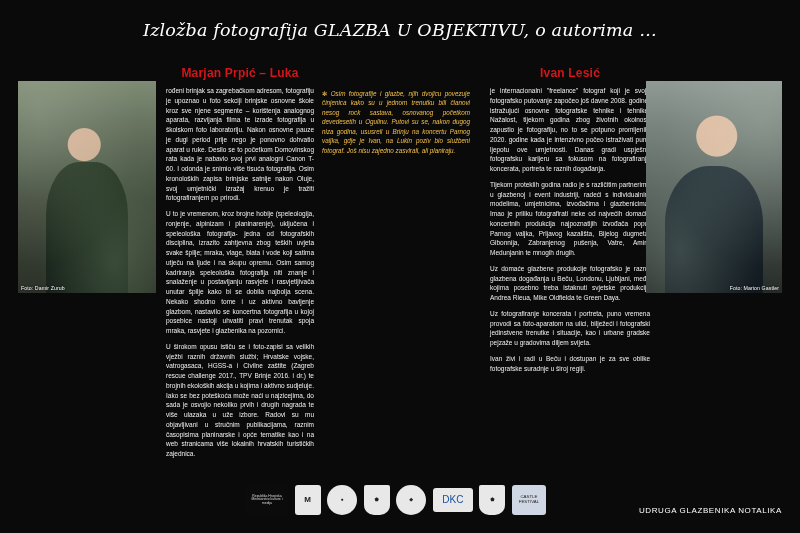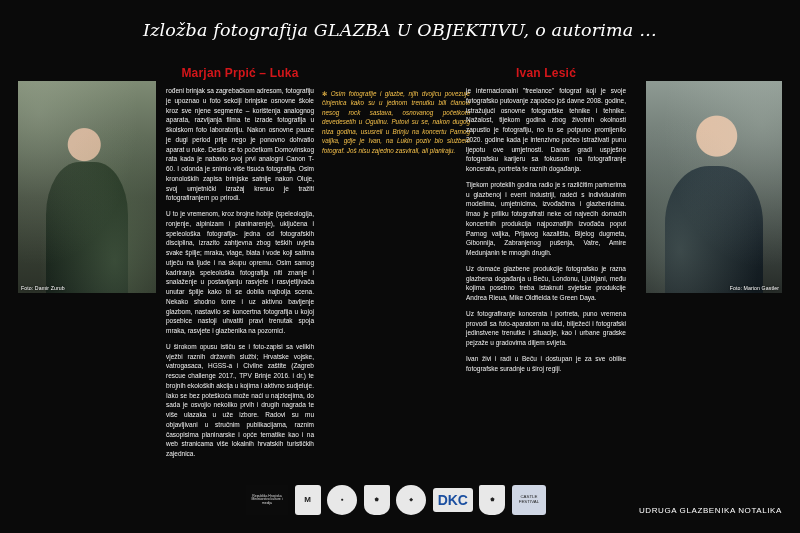--- a/index.html
+++ b/index.html
@@ -35,21 +35,21 @@
   }
 
   
   .col {
     position: absolute;
     top: 66px;
   }
   .col-1 { left: 18px;  width: 138px; }
   .col-2 { left: 166px; width: 148px; }
   .col-3 { left: 322px; width: 148px; }
-  .col-4 { left: 466px; width: 160px; }
+  .col-4 { left: 490px; width: 160px; }
   .col-5 { left: 646px; width: 136px; }
 
   .person-name {
     color: #d4161a;
     font-size: 12px;
     font-weight: bold;
     text-align: center;
     margin-bottom: 6px;
     letter-spacing: 0.2px;
   }
@@ -171,21 +171,21 @@
     color: #222;
     box-sizing: border-box;
     padding: 1px;
     overflow: hidden;
   }
   .logo-0 { width: 42px; height: 30px; background: #0b0b0b; color: #dcdcdc; font-size: 3.4px; }
   .logo-1 { width: 26px; height: 30px; border-radius: 3px; font-size: 8px; font-weight: bold; }
   .logo-2 { width: 30px; height: 30px; border-radius: 50%; font-size: 5px; }
   .logo-3 { width: 26px; height: 30px; border-radius: 2px 2px 10px 10px; font-size: 5px; }
   .logo-4 { width: 30px; height: 30px; border-radius: 50%; font-size: 5px; }
-  .logo-5 { width: 40px; height: 24px; border-radius: 3px; font-size: 14px; font-weight: bold; color: #1b4fa0; }
+  .logo-5 { width: 40px; height: 24px; border-radius: 3px; font-size: 10px; font-weight: normal; color: #1b4fa0; }
   .logo-6 { width: 26px; height: 30px; border-radius: 2px 2px 10px 10px; font-size: 5px; }
   .logo-7 { width: 34px; height: 30px; border-radius: 3px; font-size: 4.4px; background: #cfd6e4; }
 
   .footer-org {
     position: absolute;
     right: 18px;
     bottom: 18px;
     font-size: 8px;
     letter-spacing: 0.6px;
     color: #ffffff;

